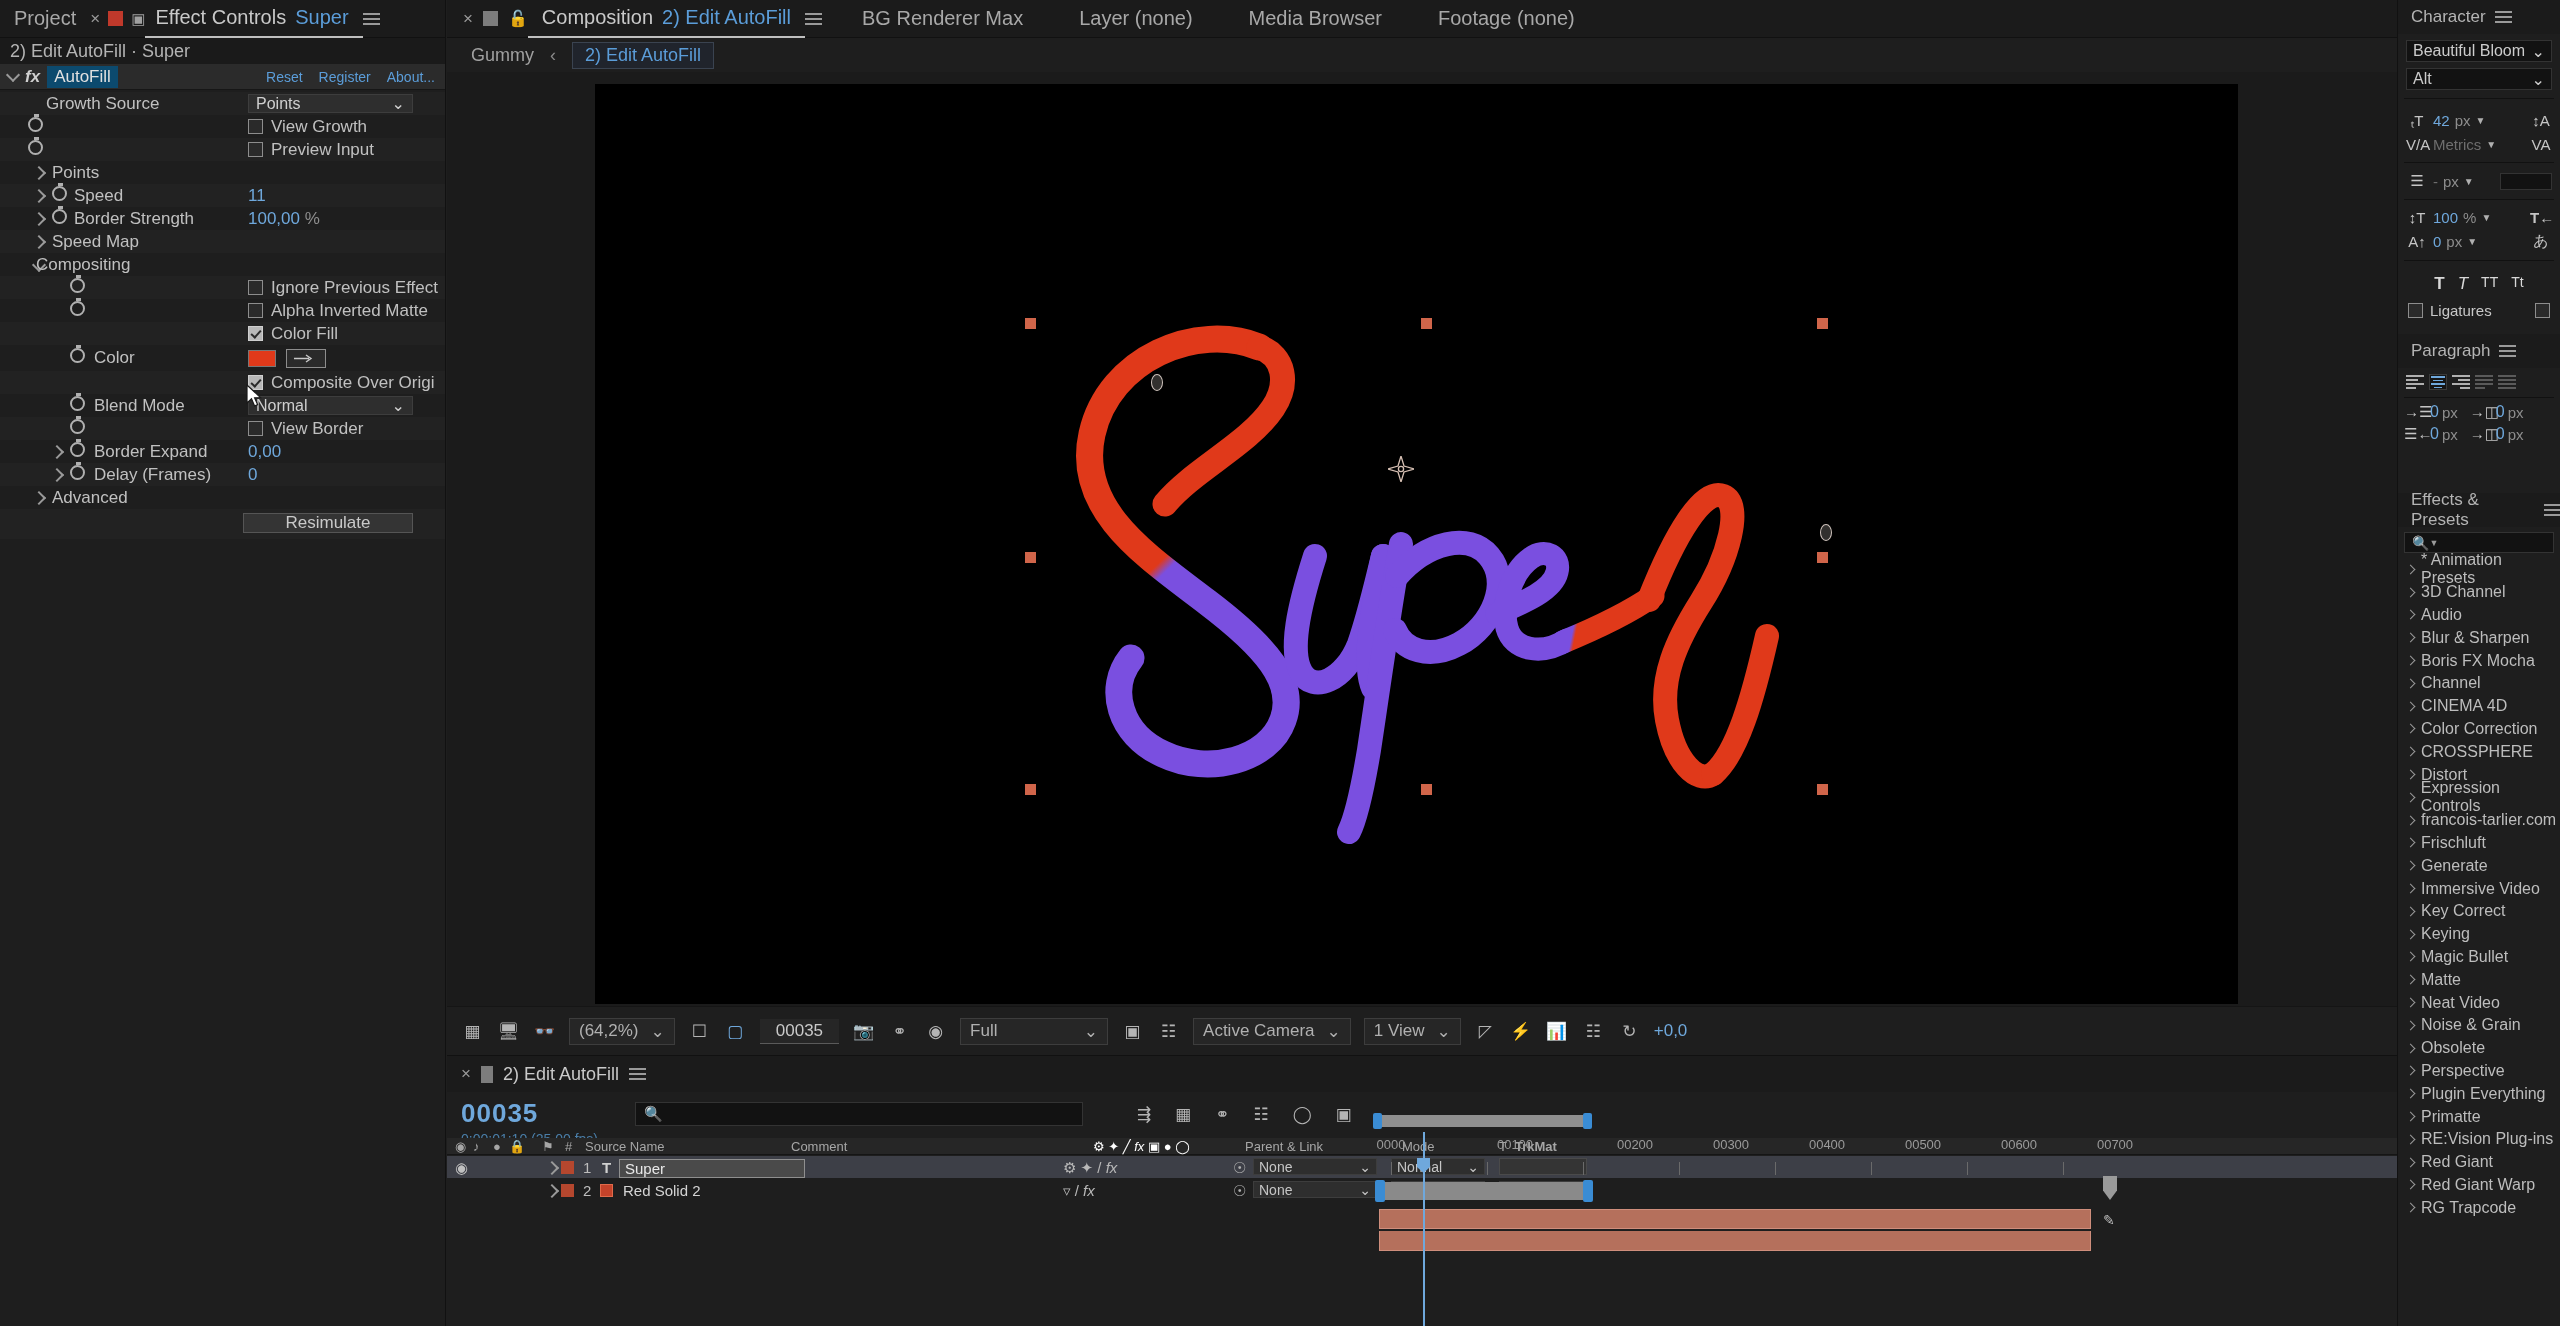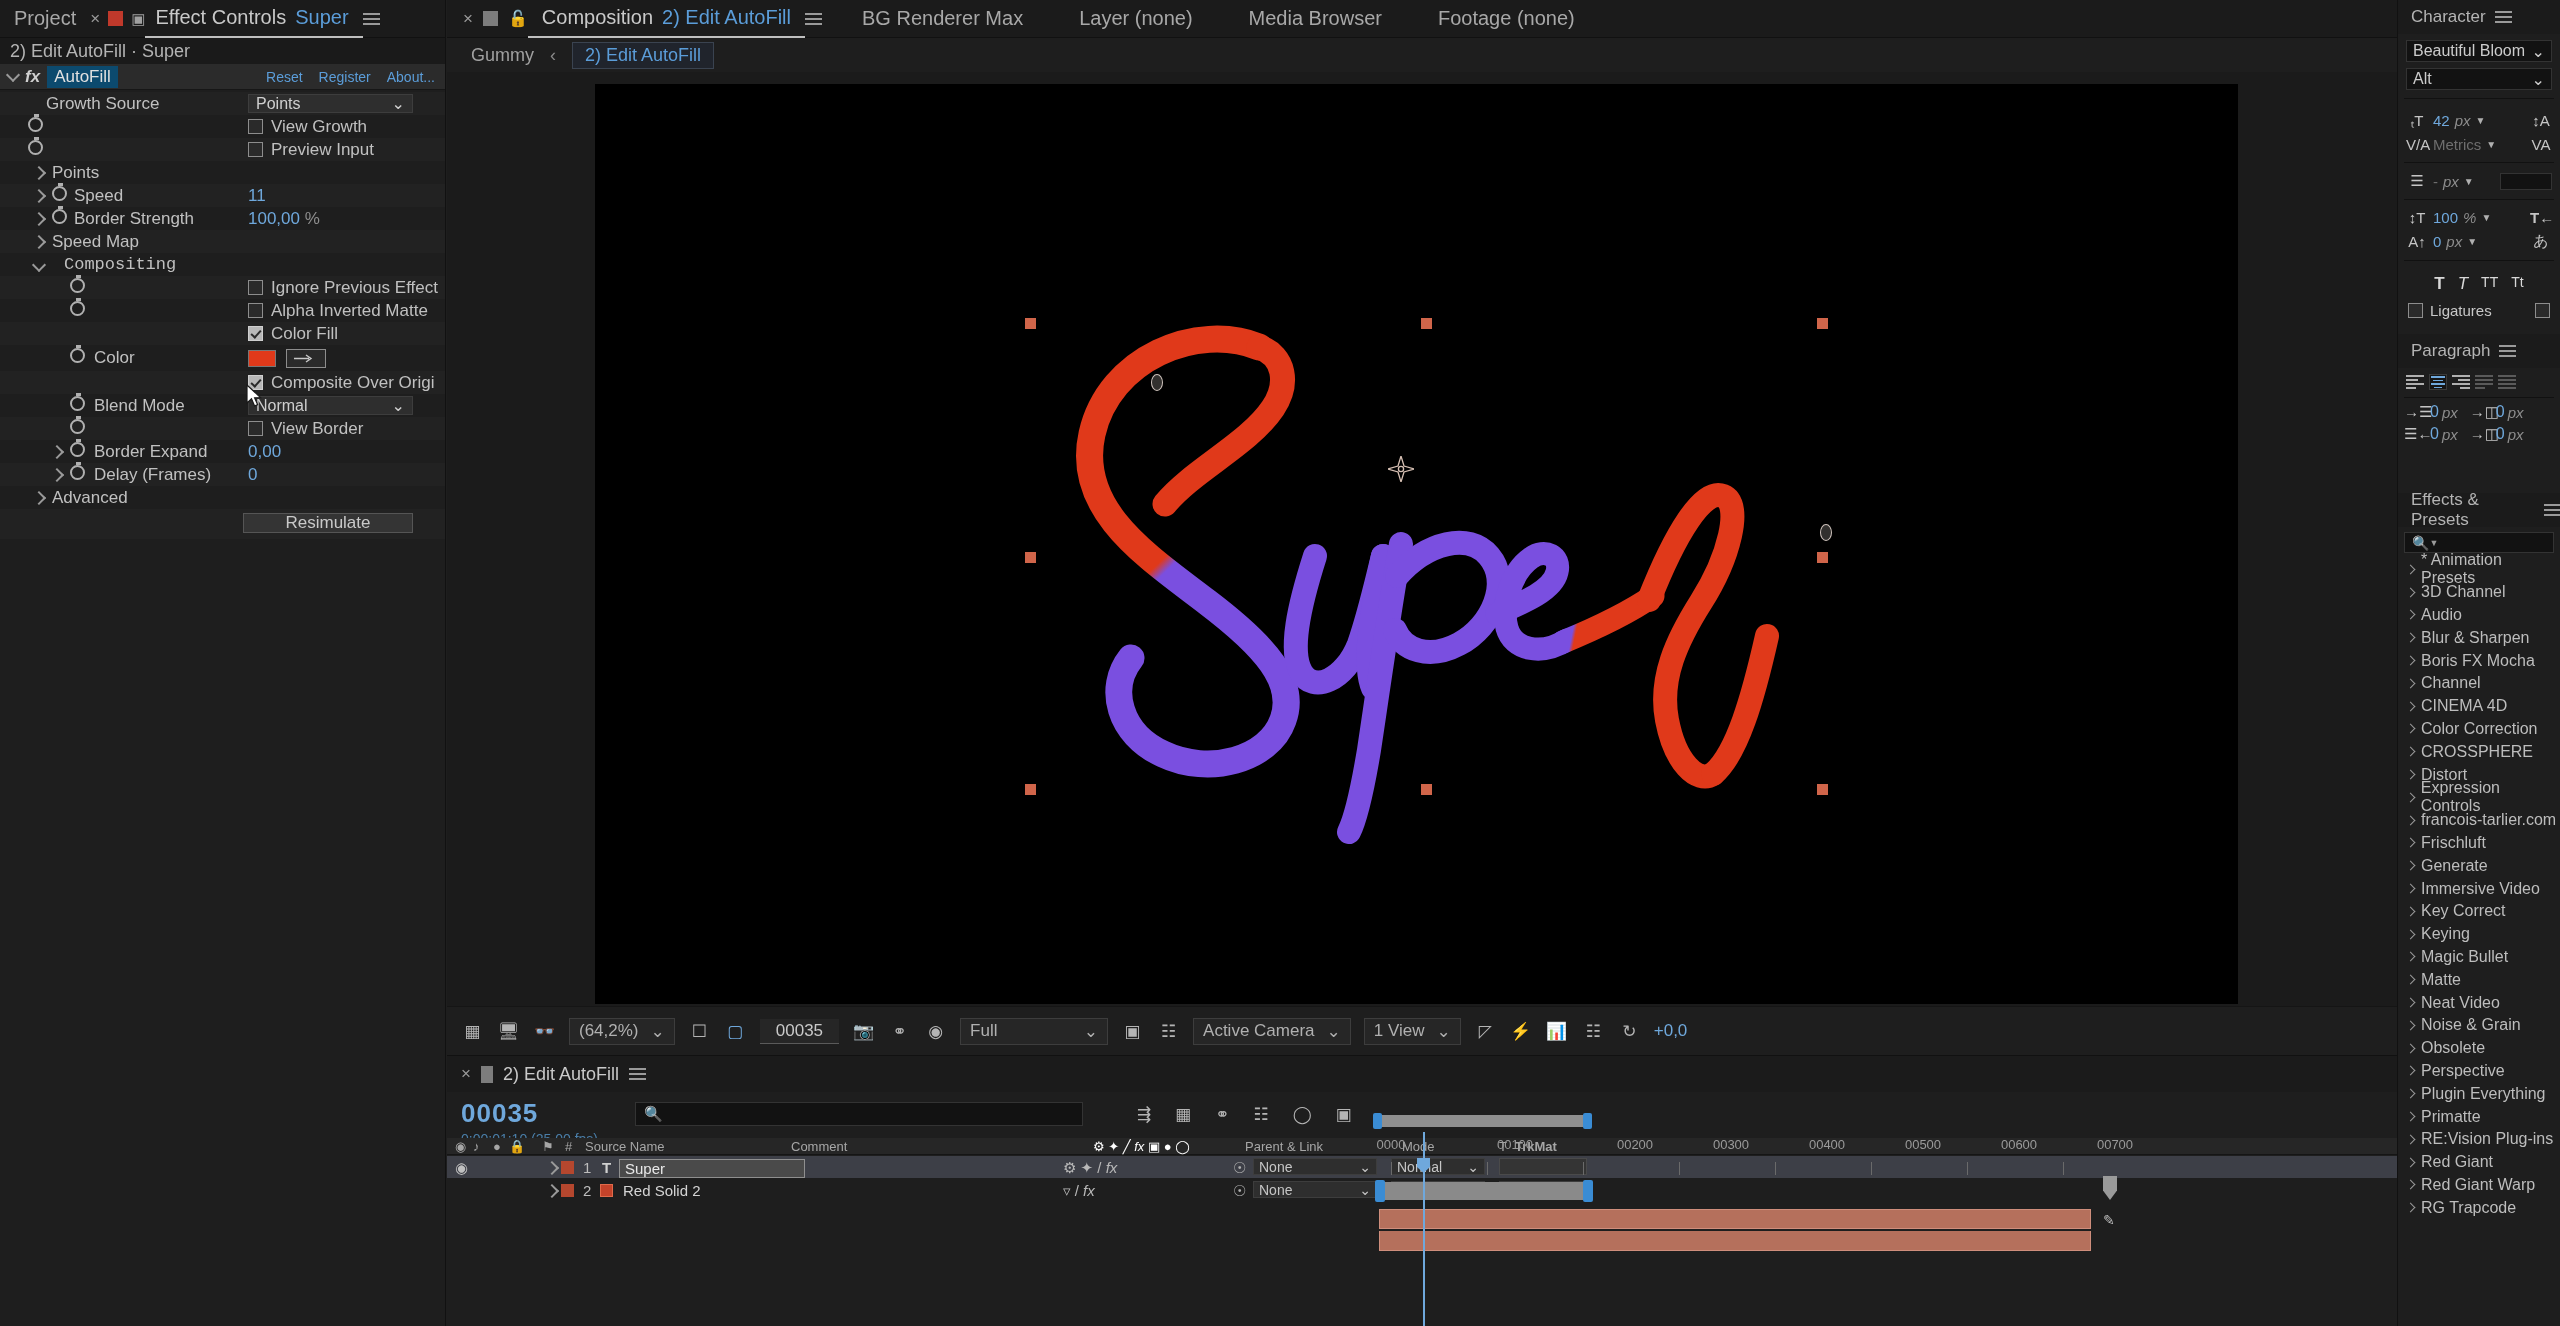--- a/index.html
+++ b/index.html
@@ -157,21 +157,21 @@
   #right { left:2397px; top:0; width:163px; height:1326px; background:#1e1e1e; border-left:1px solid #111; }
   .rpanel-title { height:34px; display:flex; align-items:center; gap:9px; padding-left:13px; font-size:17px; color:#b4b4b4; background:#1b1b1b; }
   .fontsel {
     margin:6px 8px 0 8px; height:22px; background:#121212; border:1px solid #333;
     display:flex; align-items:center; padding:0 6px; font-size:16px; color:#ccc;
   }
   .fontsel .cv { margin-left:auto; }
   .crow { display:flex; align-items:center; gap:5px; padding:3px 8px; font-size:15px; }
   .c-ic { width:22px; color:#c5c5c5; font-size:15px; text-align:center; }
   .c-val { color:#6fa8dc; }
-  .c-unit { color:#8d8d8d;font-style:italic; }
+  .c-unit { color:#8d8d8d; }
   .c-dim { color:#6e6e6e; }
   .tri { font-size:10px; color:#b0b0b0; }
   .stylerow { display:flex; gap:13px; justify-content:center; padding:7px 0 5px; font-size:17px; color:#d8d8d8; }
   .ligrow { display:flex; align-items:center; gap:7px; padding:3px 10px; font-size:15px; }
 
   .alignbtns { display:flex; gap:5px; padding:6px 8px 2px; }
   .alignbtn { width:18px; height:16px; display:flex; flex-direction:column; justify-content:center; gap:2px; }
   .alignbtn i { height:2px; background:#b0b0b0; display:block; }
   .alignbtn.active { background:#151515; border:1px solid #3a3a3a; padding:1px; }
   .alignbtn.active i { background:#6fa8dc; }
@@ -262,21 +262,21 @@
     <span class="p-val"><span>100,00</span><span class="unit"> </span><span class="unit">%</span></span>
   </div>
 
   <div class="prow">
     <span class="p-arrow" style="left:34px;"><span class="chev right"></span></span>
     <span class="p-label" style="left:52px;">Speed Map</span>
   </div>
 
   <div class="prow">
     <span class="p-arrow" style="left:34px;"><span class="chev down"></span></span>
-    <span class="p-label" style="left:64px;font-family:Liberation Mono, monospace;">Compositing</span>
+    <span class="p-label" style="left:36px;">Compositing</span>
   </div>
 
   <div class="prow">
     <span style="position:absolute;left:70px;"><span class="stopw"></span></span>
     <span class="cb-wrap">
         <span class="cbx"></span>
       <span>Ignore Previous Effect</span>
       </span>
   </div>
 

